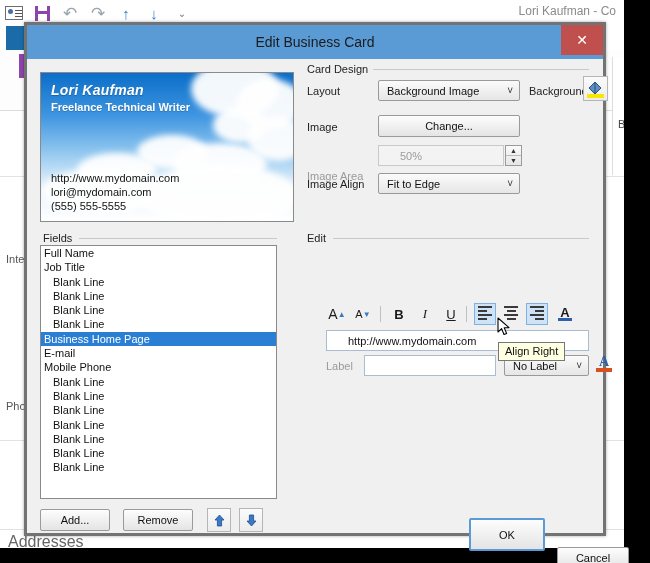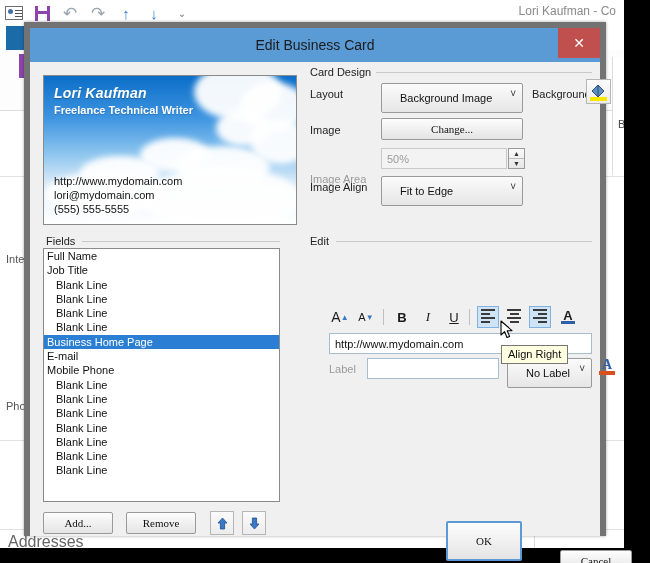--- a/index.html
+++ b/index.html
@@ -84,21 +84,21 @@
   .statusbar {
     position: absolute; left: 0; top: 529px; width: 624px; height: 19px;
     background: #ffffff; border-top: 1px solid #e0e0e0;
   }
   .statusbar .st-text { position: absolute; left: 8px; top: 3px; font-size: 16px; color: #666; }
   .statusbar .st-div { position: absolute; left: 534px; top: 0; width: 1px; height: 19px; background: #ddd; }
 
   
   .dialog {
     position: absolute; left: 24px; top: 22px; width: 582px; height: 514px;
-    border: 6px solid #737373; box-sizing: border-box;
+    border: 3px solid #737373; box-sizing: border-box;
     background: #f0f0f0;
     box-shadow: 0 0 3px rgba(0,0,0,.35);
   }
   .dlg-title {
     position: relative; height: 34px; background: #5b9bd5;
     display: flex; align-items: center; justify-content: center;
   }
   .dlg-title-text { font-size: 14px; color: #1b1b1b; }
   .dlg-close {
     position: absolute; right: 0px; top: 0px; width: 42px; height: 30px;
@@ -137,41 +137,41 @@
     padding-right: 5px; z-index: 2;
   }
   .group-rule {
     position: absolute; height: 1px; background: #c8c8c8;
   }
 
   .lbl { position: absolute; font-size: 11px; color: #222; }
   .lbl.dim { color: #9a9a9a; }
 
   .combo {
-    position: absolute; box-sizing: border-box; height: 30px;
+    position: absolute; box-sizing: border-box; height: 21px;
     background: linear-gradient(180deg,#fbfbfb,#e6e6e6);
     border: 1px solid #9a9a9a; border-radius: 2px;
     font-size: 11px; color: #111; display: flex; align-items: center;
-    padding-left: 18px; cursor: pointer;
+    padding-left: 8px; cursor: pointer;
   }
   .combo .chev {
     position: absolute; right: 6px; top: 4px; font-size: 10px; color: #333;
   }
   .btn {
     position: absolute; box-sizing: border-box; height: 22px;
     background: linear-gradient(180deg,#fdfdfd,#e4e4e4);
     border: 1px solid #9a9a9a; border-radius: 2px;
     font-size: 11px; color: #111;
-    display: flex; align-items: center; justify-content: center; cursor: pointer; font-family: Liberation Serif, serif;
+    display: flex; align-items: center; justify-content: center; cursor: pointer;
   }
   .btn.default { border: 2px solid #5b9bd5; }
   .textbox {
     position: absolute; box-sizing: border-box; height: 21px;
     background: #fff; border: 1px solid #a9bcd0; font-size: 11px; color: #111;
-    display: flex; align-items: center; padding-left: 5px;
+    display: flex; align-items: center; padding-left: 21px;
   }
   .textbox.dim { color: #9a9a9a; background: #f3f3f3; border-color: #c9c9c9; }
   .spin {
     position: absolute; width: 17px; height: 21px; box-sizing: border-box;
     border: 1px solid #9a9a9a; background: linear-gradient(180deg,#fafafa,#e6e6e6);
     cursor: pointer;
   }
   .spin .up, .spin .dn {
     position: absolute; left: 0; width: 15px; height: 9px;
     display: flex; align-items: center; justify-content: center; font-size: 7px; color: #333;
@@ -424,18 +424,18 @@
         </span>
       </div>
 
       <div class="cursor">
         <svg width="14" height="20" viewBox="0 0 14 20">
           <path d="M1 1 L1 15 L4.6 11.6 L7 17.5 L9.6 16.4 L7.2 10.8 L12 10.6 Z" fill="#ffffff" stroke="#000000" stroke-width="1.1" stroke-linejoin="round"></path>
         </svg>
       </div>
       <div class="tooltip">Align Right</div>
 
-      <div class="btn default" style="left:416px; top:459px; width:76px; height:40px;">OK</div>
+      <div class="btn default" style="left:442px; top:459px; width:76px; height:33px;">OK</div>
       <div class="btn" style="left:530px; top:460px; width:72px;margin-top:28px;">Cancel</div>
 
     </div>
   </div>
 </div>
 
 </body></html>

